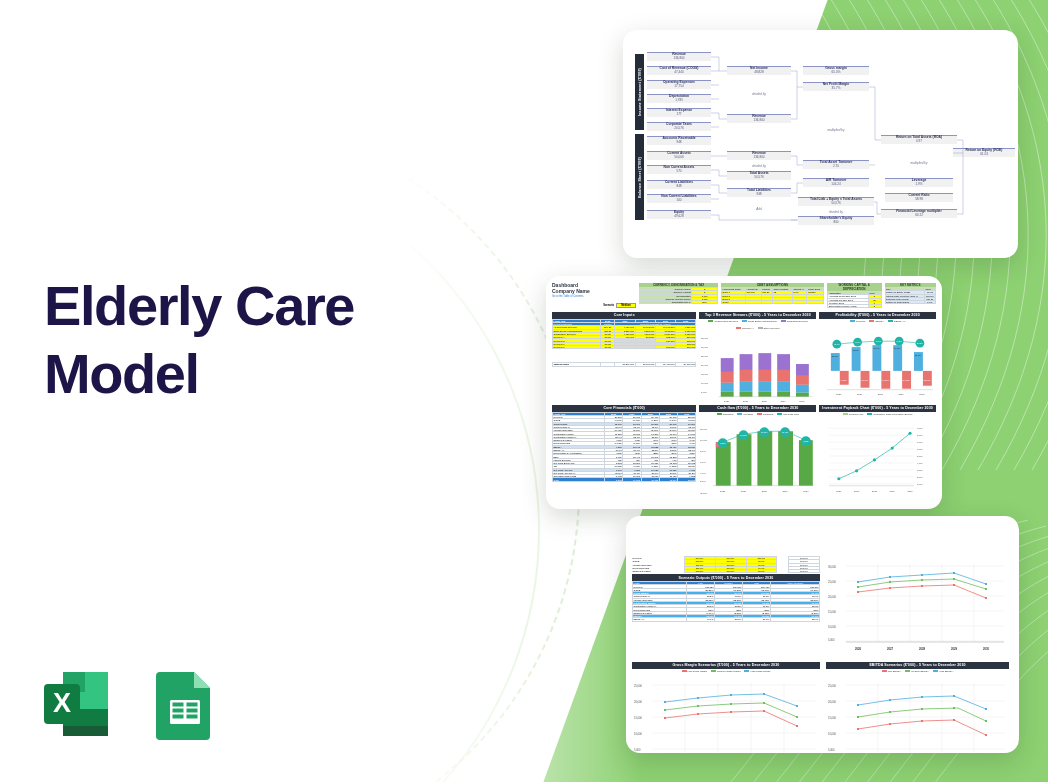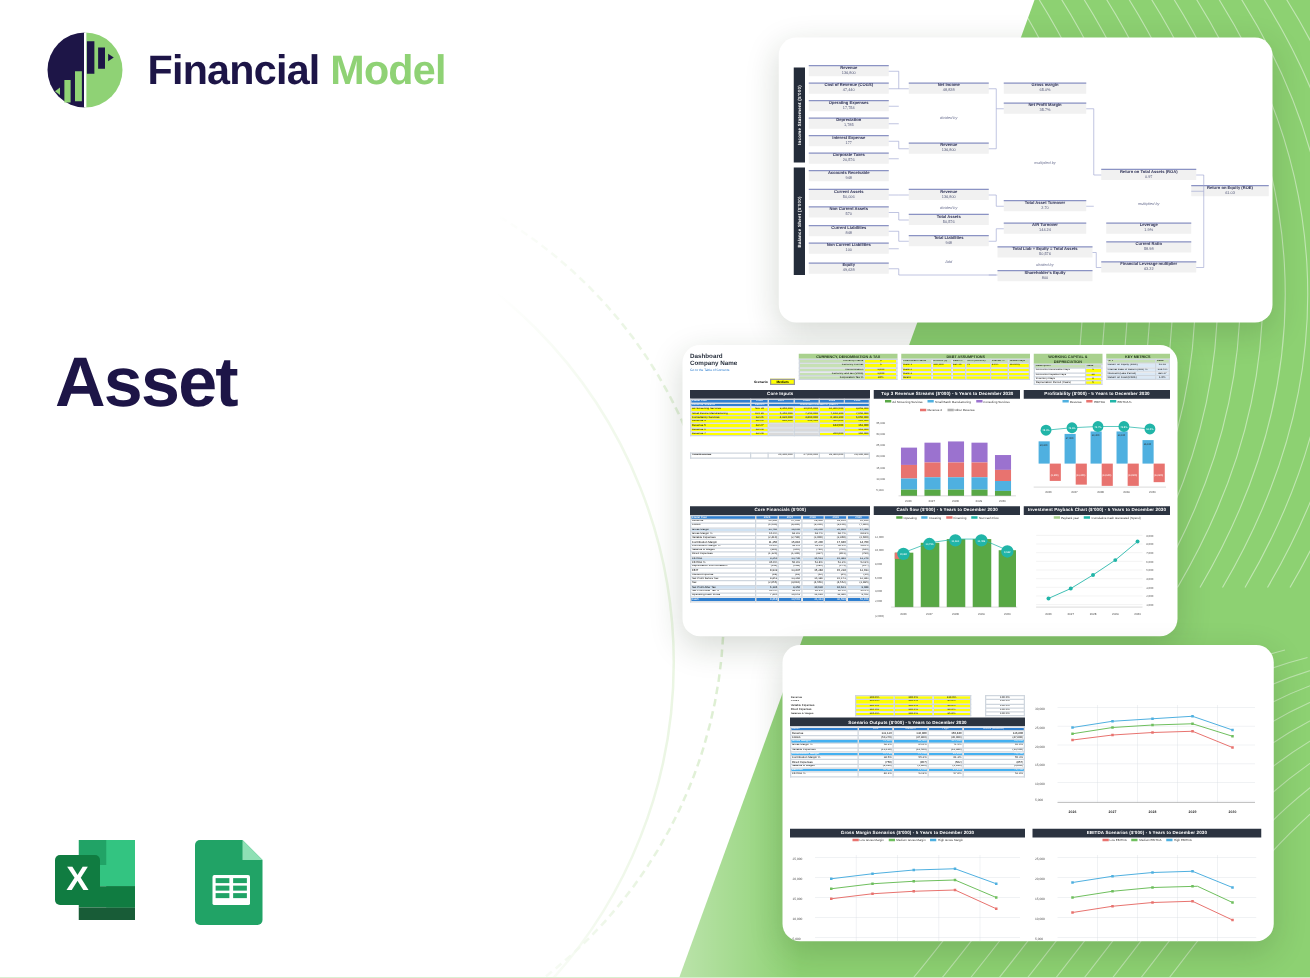--- a/index.html
+++ b/index.html
@@ -129,44 +129,24 @@
         <path d="M374,868 C484,748 544,608 704,568"></path>
         <path d="M392,874 C502,754 562,614 722,574"></path>
       </g>
     </svg>
   </div>
 
   <div class="bg-arc-solid"></div>
   <div class="bg-arc-dashed"></div>
   <div class="bg-white-wash"></div>
 
-  <div class="logo-wrap">
-    <svg class="logo-mark" viewBox="0 0 64 64">
-      <path d="M32 2 A30 30 0 0 0 32 62 Z" fill="#1d1547"></path>
-      <path d="M32 2 A30 30 0 0 1 32 62 Z" fill="#8fd275"></path>
-      <g fill="#1d1547">
-        <rect x="33.5" y="9" width="6" height="26"></rect>
-        <rect x="42.5" y="14" width="5.5" height="17"></rect>
-        <path d="M50.5 19 l4.5 3 -4.5 3 z"></path>
-      </g>
-      <g fill="#8fd275">
-        <rect x="24" y="33" width="5.5" height="24"></rect>
-        <rect x="15.5" y="40" width="5" height="18"></rect>
-        <path d="M12 46 l-4 3 4 3 z"></path>
-      </g>
-      <path d="M31.2 2 h1.9 v60 h-1.9 z" fill="#ffffff"></path>
-    </svg>
-    <div class="logo-text">
-      <span>Financial</span>
-      <span class="accent">Model</span>
-    </div>
-  </div>
 
   <div class="headline">
-    <div>Asset</div>
+    <div>Elderly Care</div>
+    <div>Model</div>
   </div>
 
   <div class="app-icons">
     <svg class="app-icon" viewBox="0 0 80 80">
       <rect x="27" y="8" width="45" height="20" fill="#21a366"></rect>
       <rect x="27" y="28" width="45" height="17" fill="#33c481"></rect>
       <rect x="27" y="45" width="45" height="17" fill="#107c41"></rect>
       <rect x="27" y="62" width="45" height="10" fill="#185c37"></rect>
       <rect x="49" y="8" width="23" height="20" fill="#33c481"></rect>
       <rect x="49" y="45" width="23" height="17" fill="#107c41"></rect>

